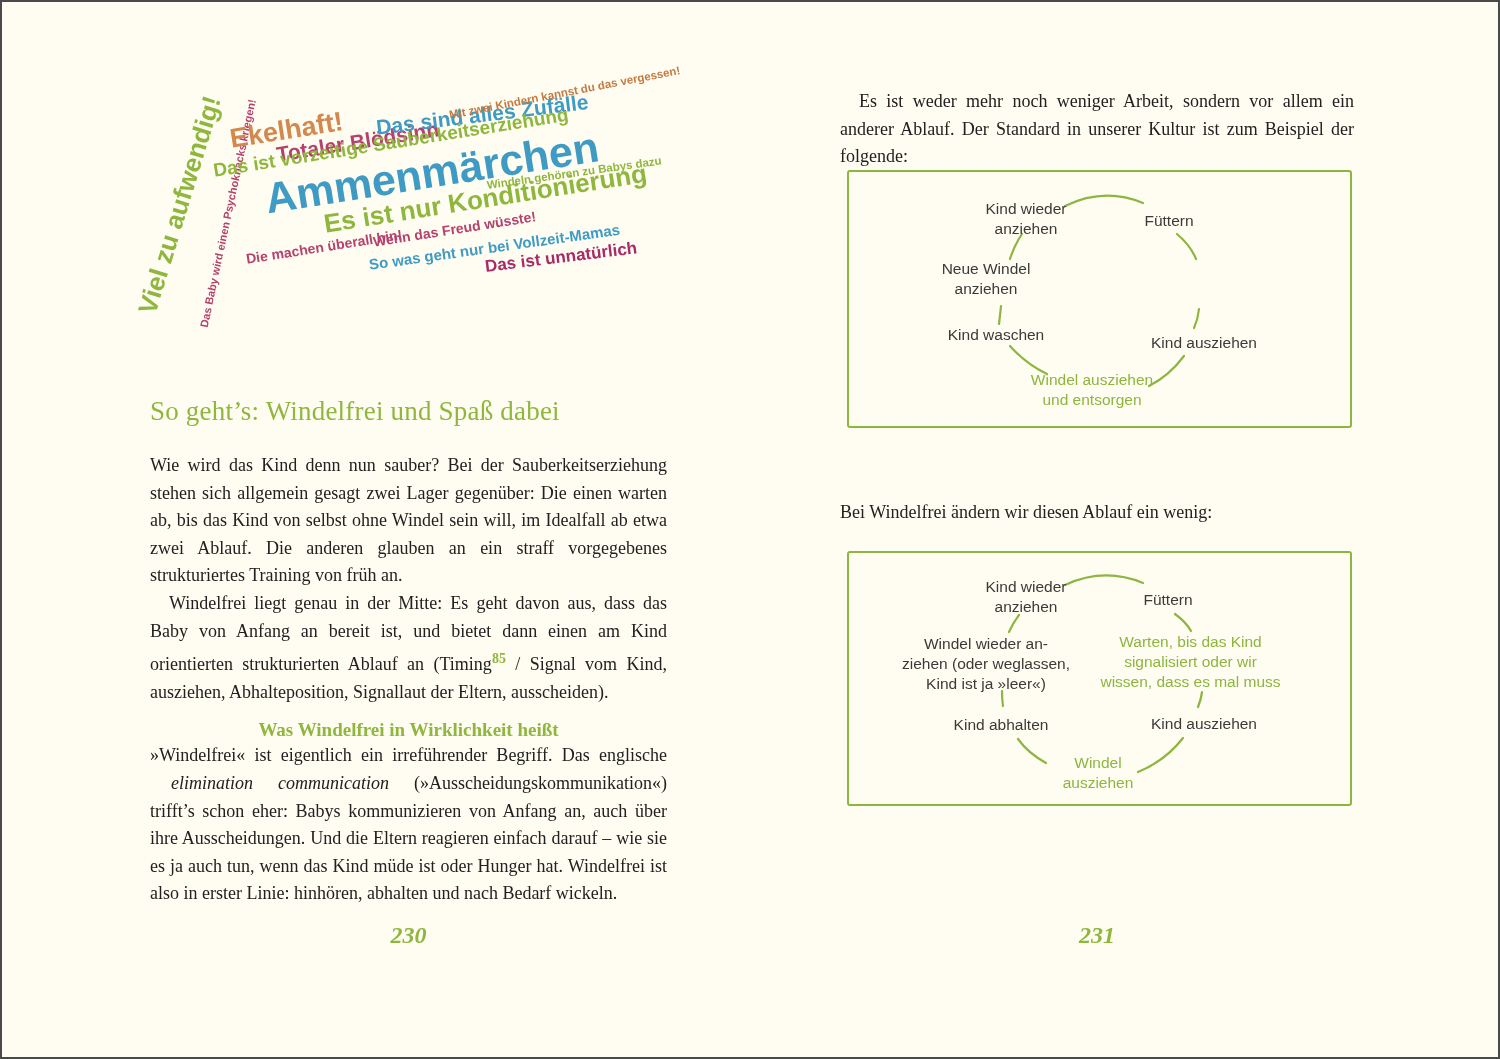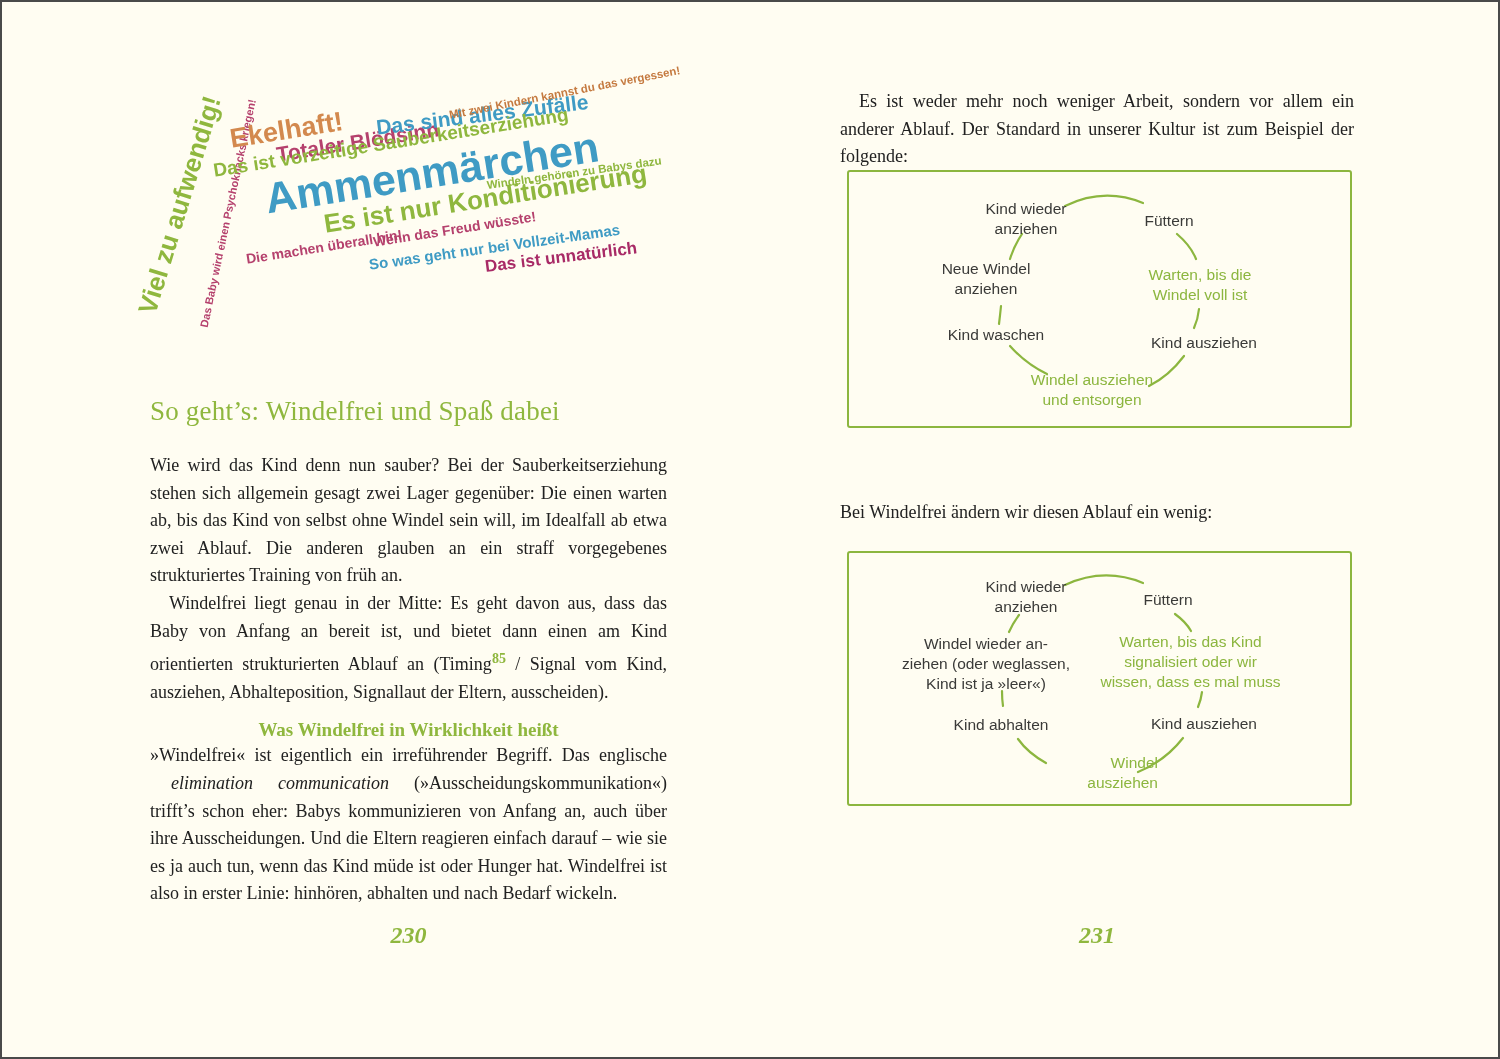--- a/index.html
+++ b/index.html
@@ -98,22 +98,20 @@
       <path d="M 350,137 Q 349,147 345,156"></path>
       <path d="M 335,184 Q 320,204 300,214"></path>
       <path d="M 161,174 Q 177,192 198,202"></path>
       <path d="M 152,134 Q 151,144 150,152"></path>
       <path d="M 161,87 Q 165,74 173,62"></path>
     </g>
   </svg>
   <div class="dnode" style="left: 102px; top: 27px; width: 150px; color: rgb(58, 58, 56);">Kind wieder
 anziehen</div>
   <div class="dnode" style="left: 270px; top: 39px; width: 100px; color: rgb(58, 58, 56);">Füttern</div>
-  <div class="dnode" style="left: 271px; top: 93px; width: 160px; color: rgb(140, 182, 63);">Warten, bis die
-Windel voll ist</div>
   <div class="dnode" style="left: 275px; top: 161px; width: 160px; color: rgb(58, 58, 56);">Kind ausziehen</div>
   <div class="dnode" style="left: 143px; top: 198px; width: 200px; color: rgb(140, 182, 63);">Windel ausziehen
 und entsorgen</div>
   <div class="dnode" style="left: 77px; top: 153px; width: 140px; color: rgb(58, 58, 56);">Kind waschen</div>
   <div class="dnode" style="left: 67px; top: 87px; width: 140px; color: rgb(58, 58, 56);">Neue Windel
 anziehen</div>
 </div>
 
 <p class="body-p right-mid">Bei Windelfrei ändern wir diesen Ablauf ein wenig:</p>
 
@@ -129,21 +127,21 @@
       <path d="M 160,79 Q 164,70 170,62"></path>
     </g>
   </svg>
   <div class="dnode" style="left: 102px; top: 24px; width: 150px; color: rgb(58, 58, 56);">Kind wieder
 anziehen</div>
   <div class="dnode" style="left: 269px; top: 37px; width: 100px; color: rgb(58, 58, 56);">Füttern</div>
   <div class="dnode" style="left: 224px; top: 79px; width: 235px; color: rgb(140, 182, 63);">Warten, bis das Kind
 signalisiert oder wir
 wissen, dass es mal muss</div>
   <div class="dnode" style="left: 275px; top: 161px; width: 160px; color: rgb(58, 58, 56);">Kind ausziehen</div>
-  <div class="dnode" style="left: 189px; top: 200px; width: 120px; color: rgb(140, 182, 63); text-align: right;">Windel
+  <div class="dnode" style="left: 189px; top: 200px; width: 120px; color: rgb(140, 182, 63);">Windel
 ausziehen</div>
   <div class="dnode" style="left: 82px; top: 162px; width: 140px; color: rgb(58, 58, 56);">Kind abhalten</div>
   <div class="dnode" style="left: 37px; top: 81px; width: 200px; color: rgb(58, 58, 56);">Windel wieder an-
 ziehen (oder weglassen,
 Kind ist ja »leer«)</div>
 </div>
 
 <div class="pagenum pn-right">231</div>
 
 </body></html>

